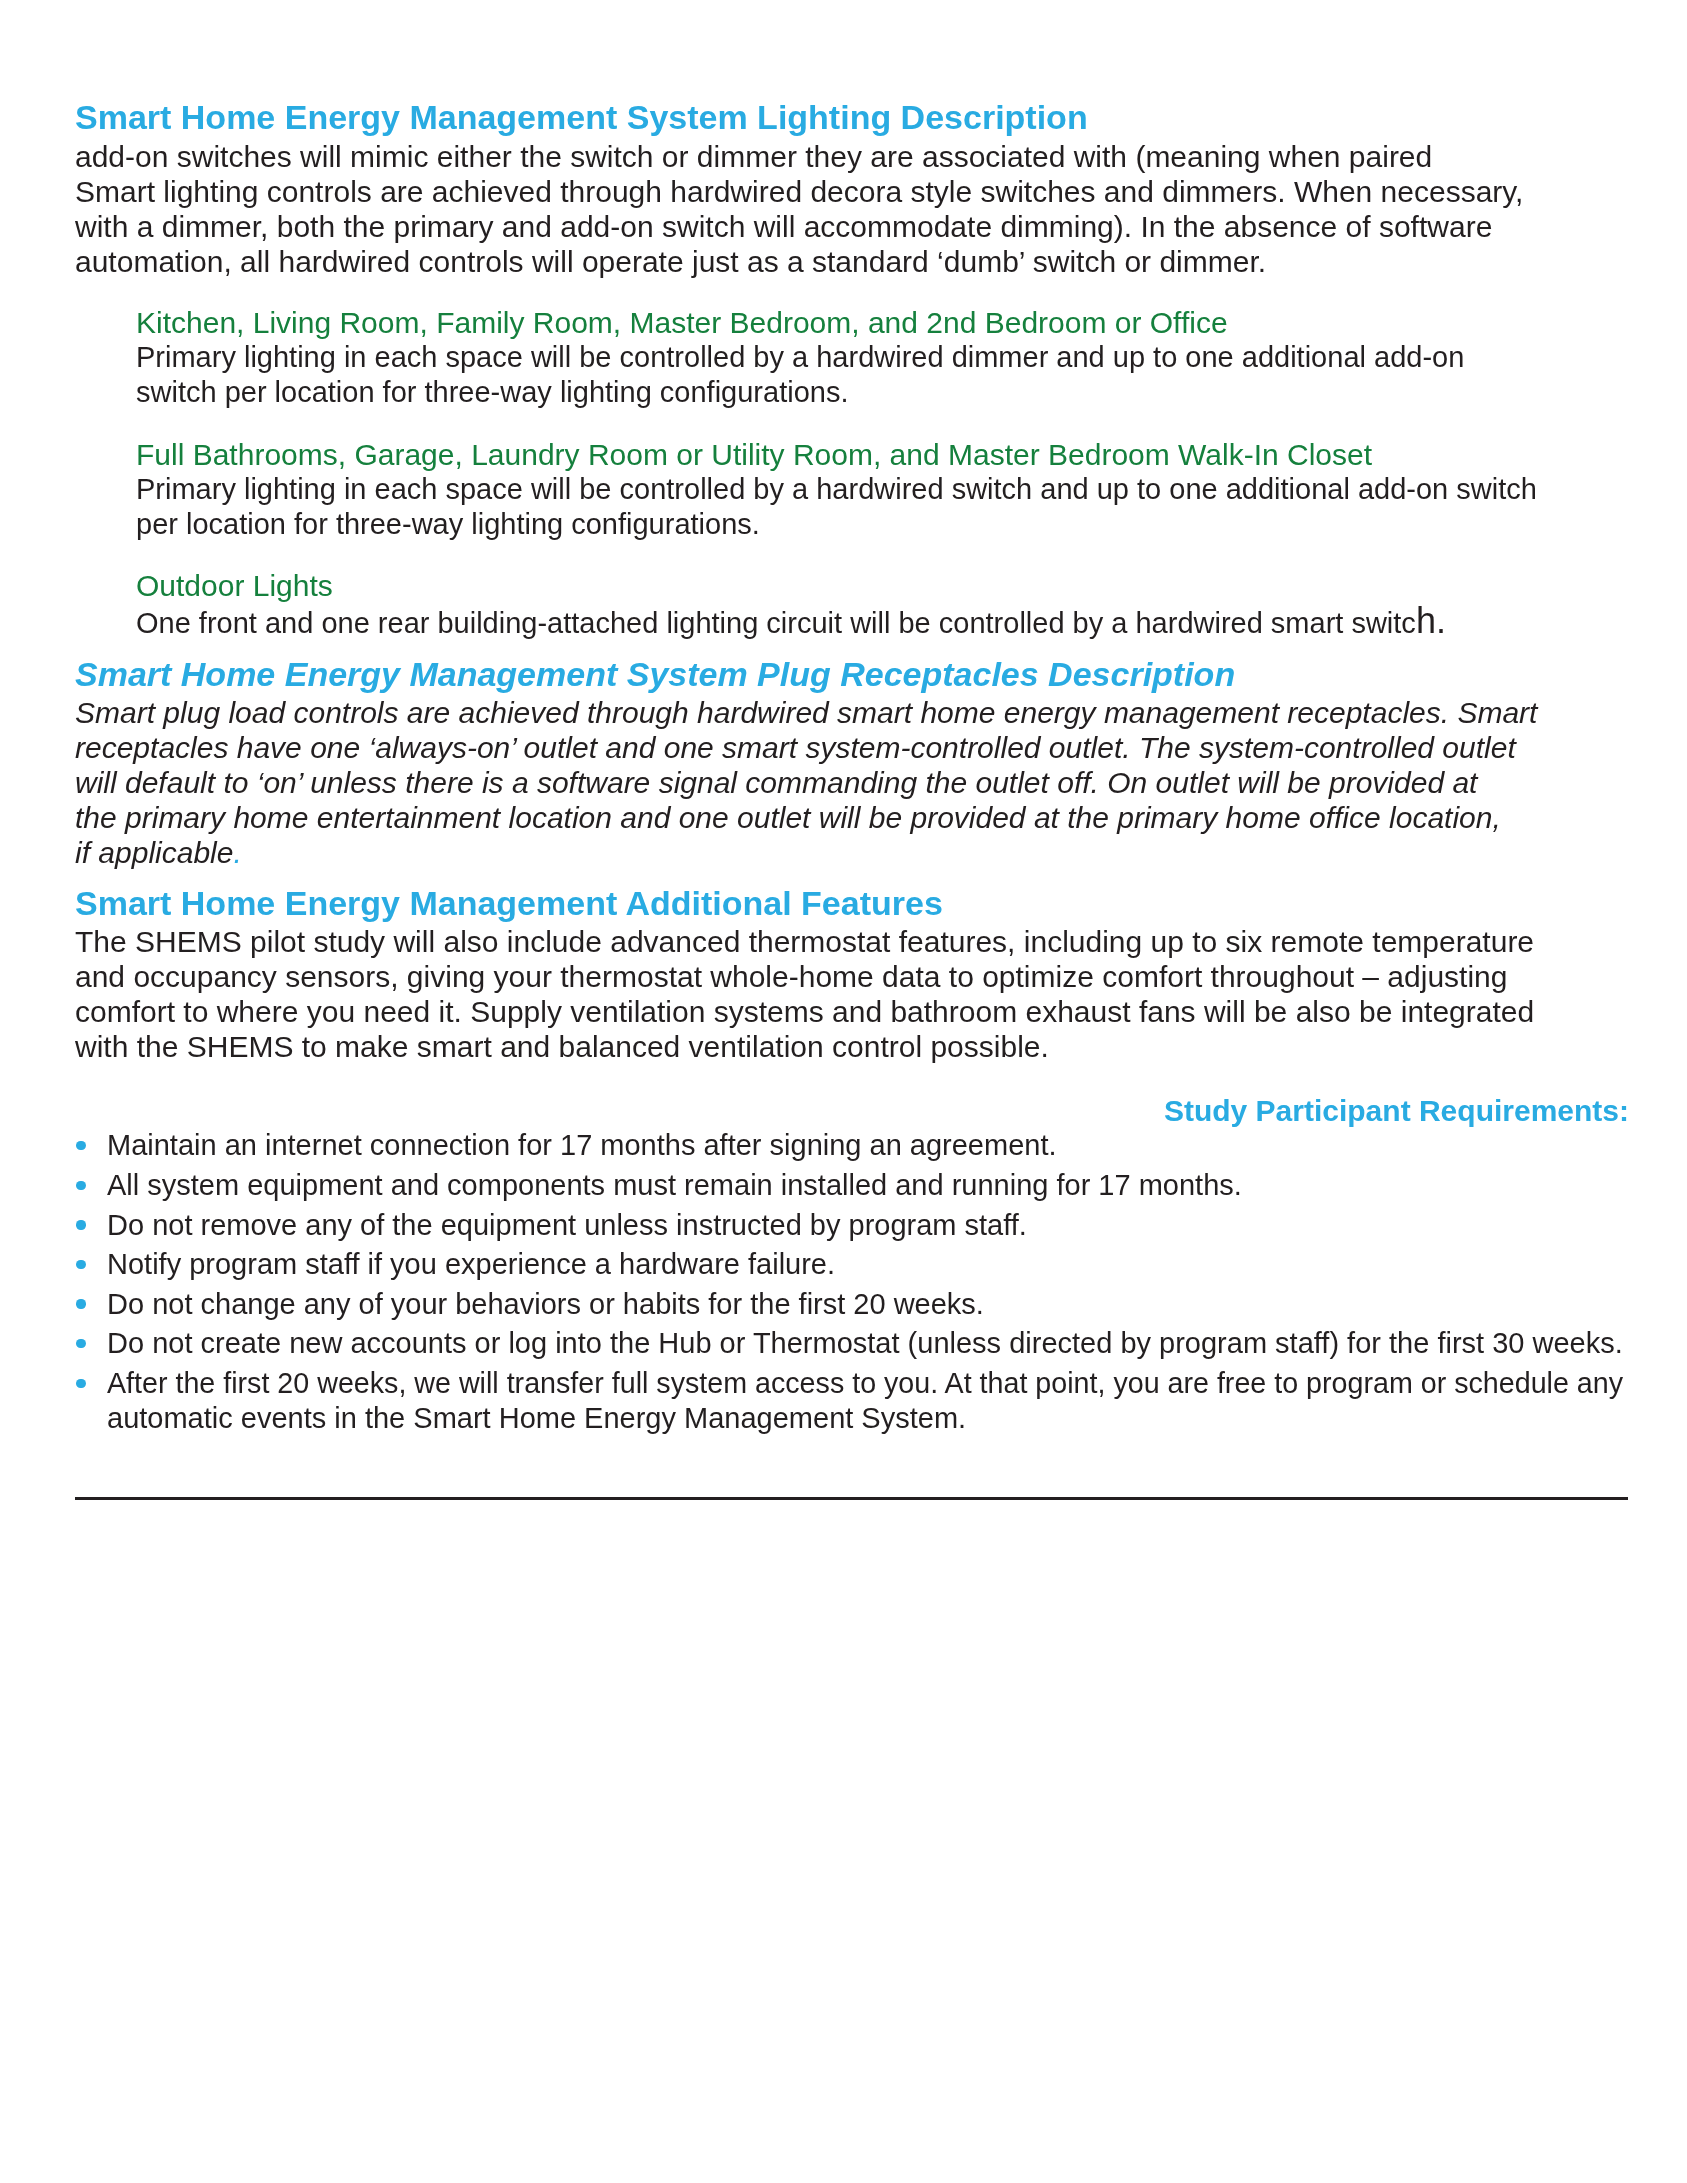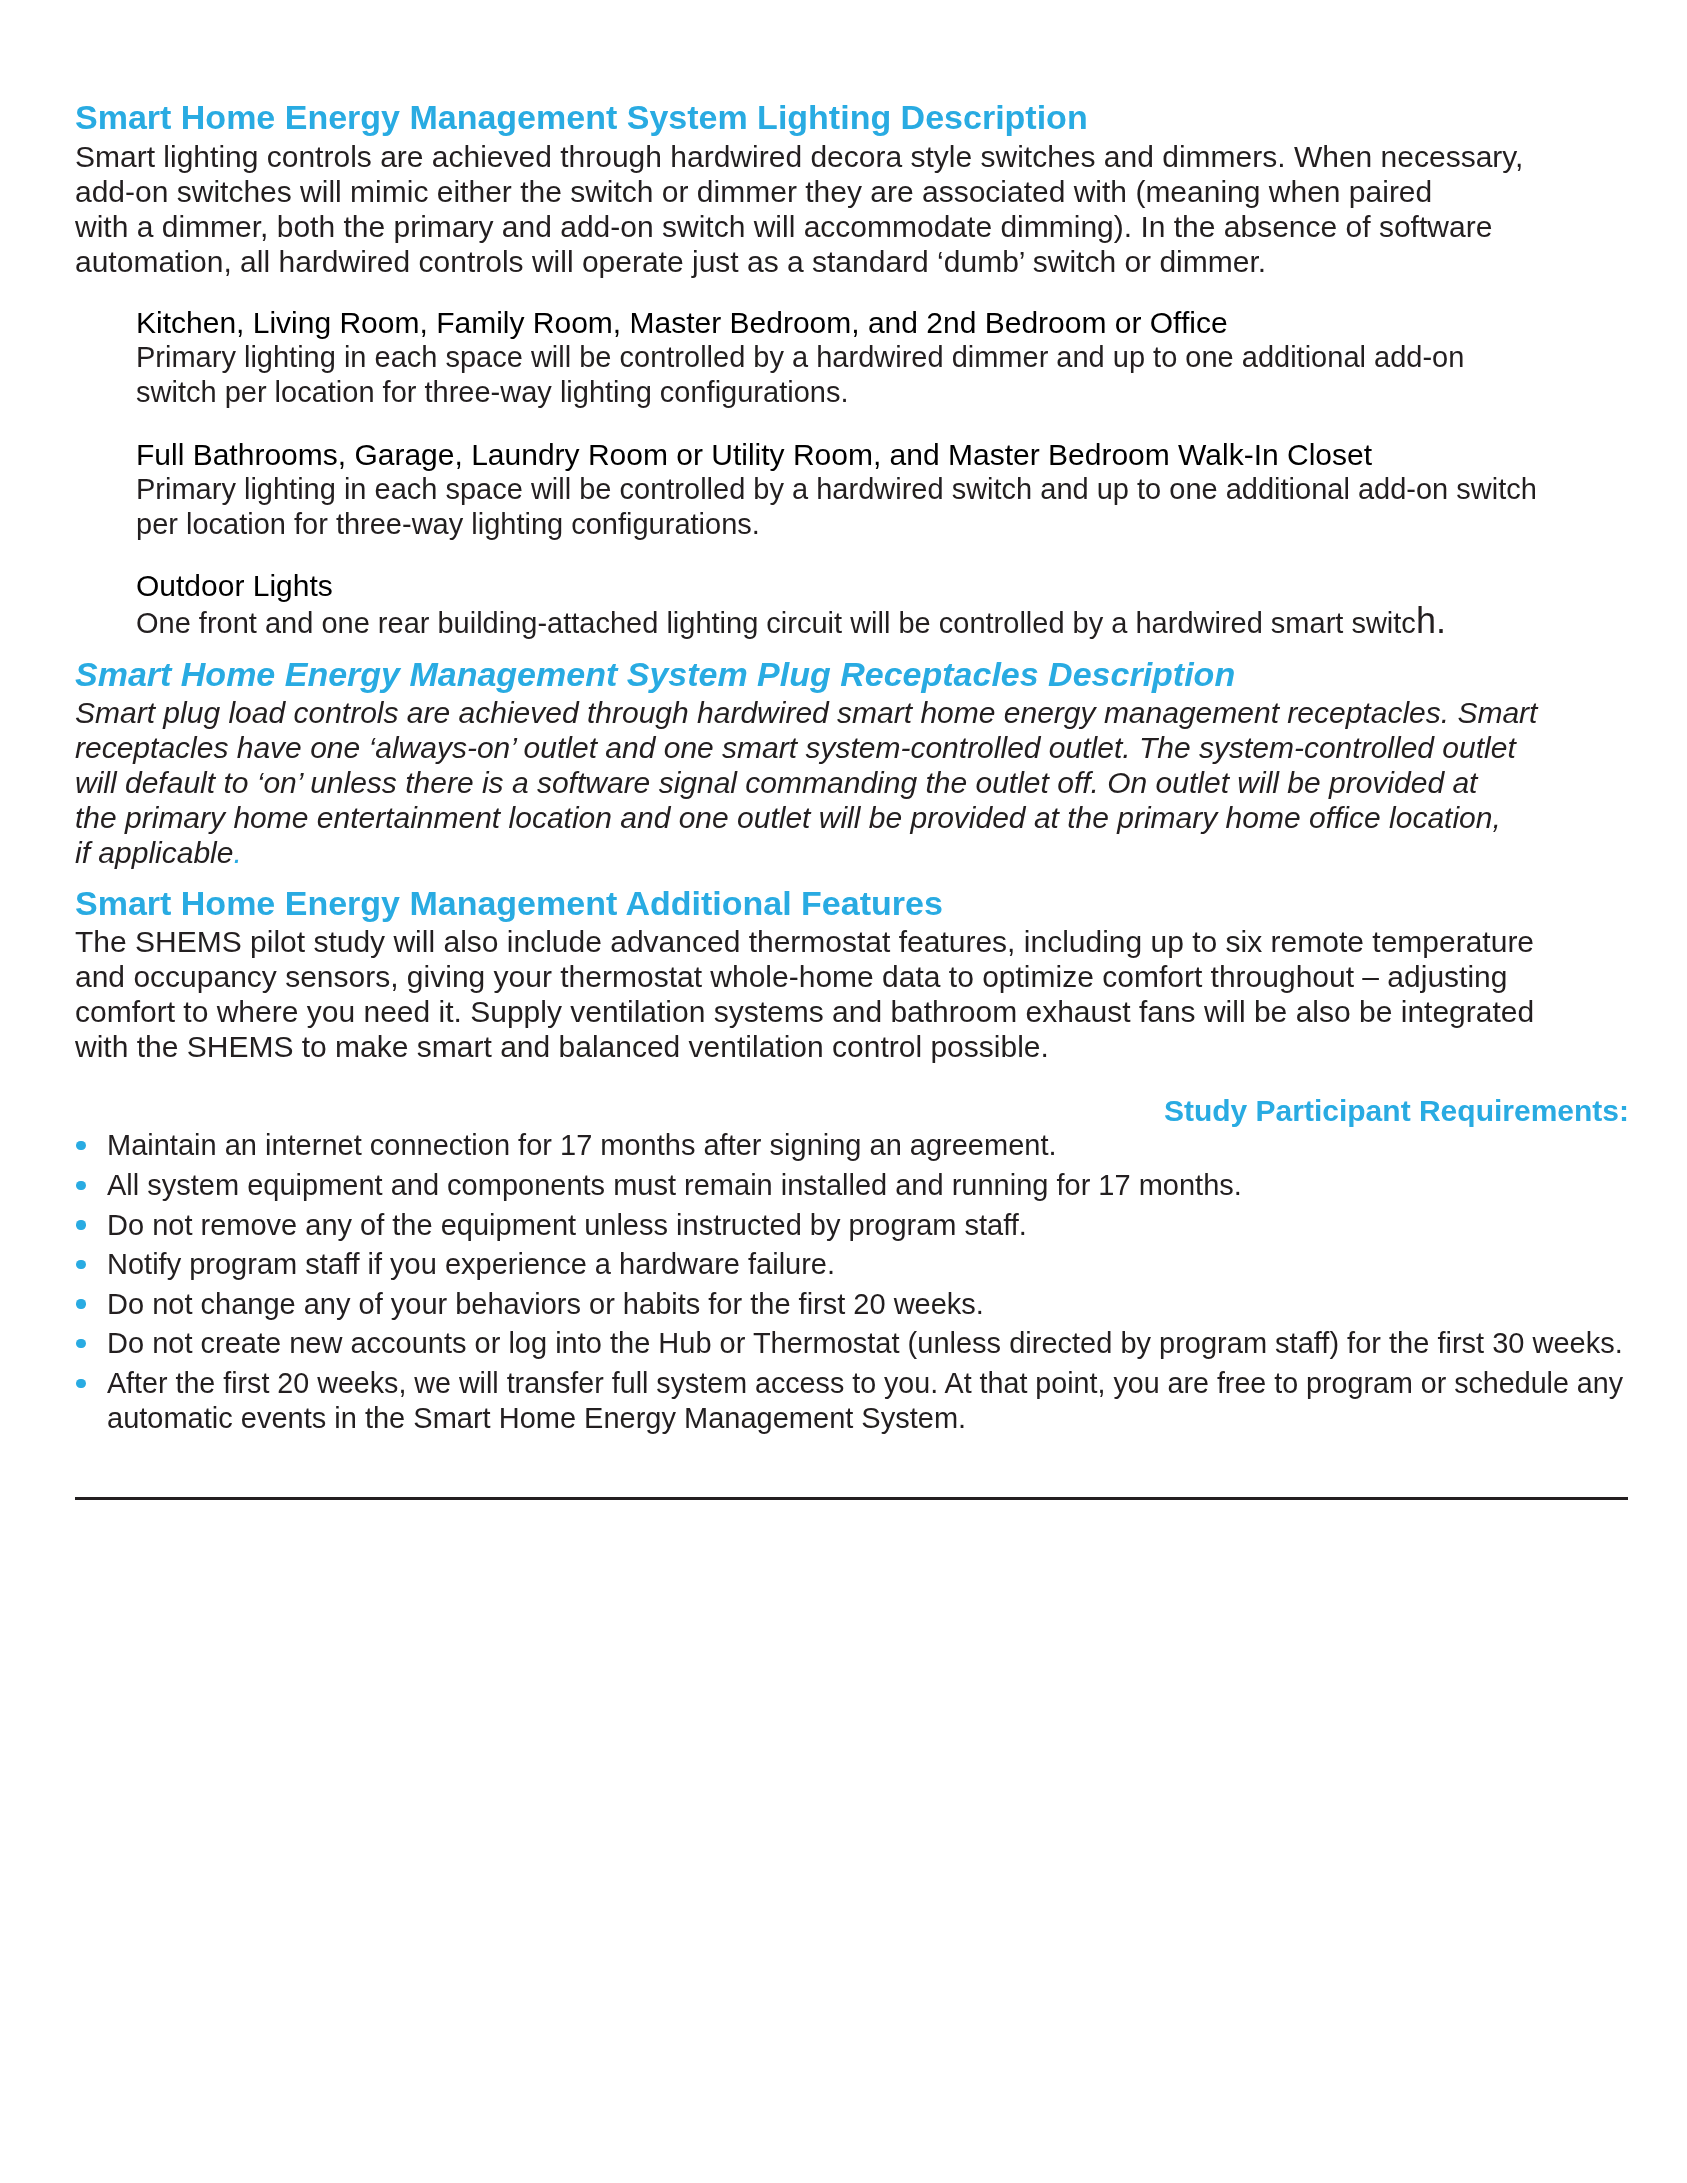--- a/index.html
+++ b/index.html
@@ -4,42 +4,42 @@
 <style>
   html,body{margin:0;padding:0;background:#ffffff;}
   body{width:1687px;height:2183px;position:relative;font-family:"Liberation Sans",sans-serif;}
   .page{position:absolute;inset:0;background:#ffffff;padding:99px 58px 0 75px;box-sizing:border-box;overflow:hidden;}
   h1{font-size:34px;line-height:37px;font-weight:700;color:#29abe2;margin:0 0 2.6px 0;}
   .h-study{font-size:30px;line-height:35px;font-weight:700;color:#29abe2;margin:0;text-align:right;}
   .para{width:1553px;}
   .line{display:block;white-space:nowrap;font-size:30px;line-height:35px;color:#231f20;transform-origin:0 50%;}
   .subsection{margin-left:61px;margin-top:26.5px;}
   .subsection .line{font-size:29px;}
-  .subhead{display:block;white-space:nowrap;font-size:30px;line-height:35px;color:#000000;transform-origin:0 50%;}
+  .subhead{display:block;white-space:nowrap;font-size:30px;line-height:35px;color:#15803d;transform-origin:0 50%;}
   .sec2{margin-top:14.6px;font-style:italic;}
   .sec3{margin-top:14.6px;}
   .sec4{margin-top:29px;}
   .bullets{margin-top:0;width:1553px;}
   .bullet{position:relative;padding-left:32px;margin-bottom:4.6px;}
   .bullet .line{font-size:29px;}
   .dot{position:absolute;left:1.3px;top:12.6px;width:9.3px;height:9.3px;border-radius:50%;background:#29abe2;}
   .cyan-period{color:#29abe2;}
   .big-tail{font-size:36px;}
   .divider{margin-top:61px;width:1553px;height:2.6px;background:#231f20;}
 </style>
 </head>
 <body>
 
 <div class="page">
 
   <section>
     <h1>Smart Home Energy Management System Lighting Description</h1>
     <div class="para">
+      <span class="line fit">add-on switches will mimic either the switch or dimmer they are associated with (meaning when paired</span>
       <span class="line fit">Smart lighting controls are achieved through hardwired decora style switches and dimmers. When necessary,</span>
-      <span class="line fit">add-on switches will mimic either the switch or dimmer they are associated with (meaning when paired</span>
       <span class="line fit">with a dimmer, both the primary and add-on switch will accommodate dimming). In the absence of software</span>
       <span class="line fit">automation, all hardwired controls will operate just as a standard ‘dumb’ switch or dimmer.</span>
     </div>
 
     <div class="subsection">
       <span class="subhead fit">Kitchen, Living Room, Family Room, Master Bedroom, and 2nd Bedroom or Office</span>
       <span class="line fit">Primary lighting in each space will be controlled by a hardwired dimmer and up to one additional add-on</span>
       <span class="line fit">switch per location for three-way lighting configurations.</span>
     </div>
 

